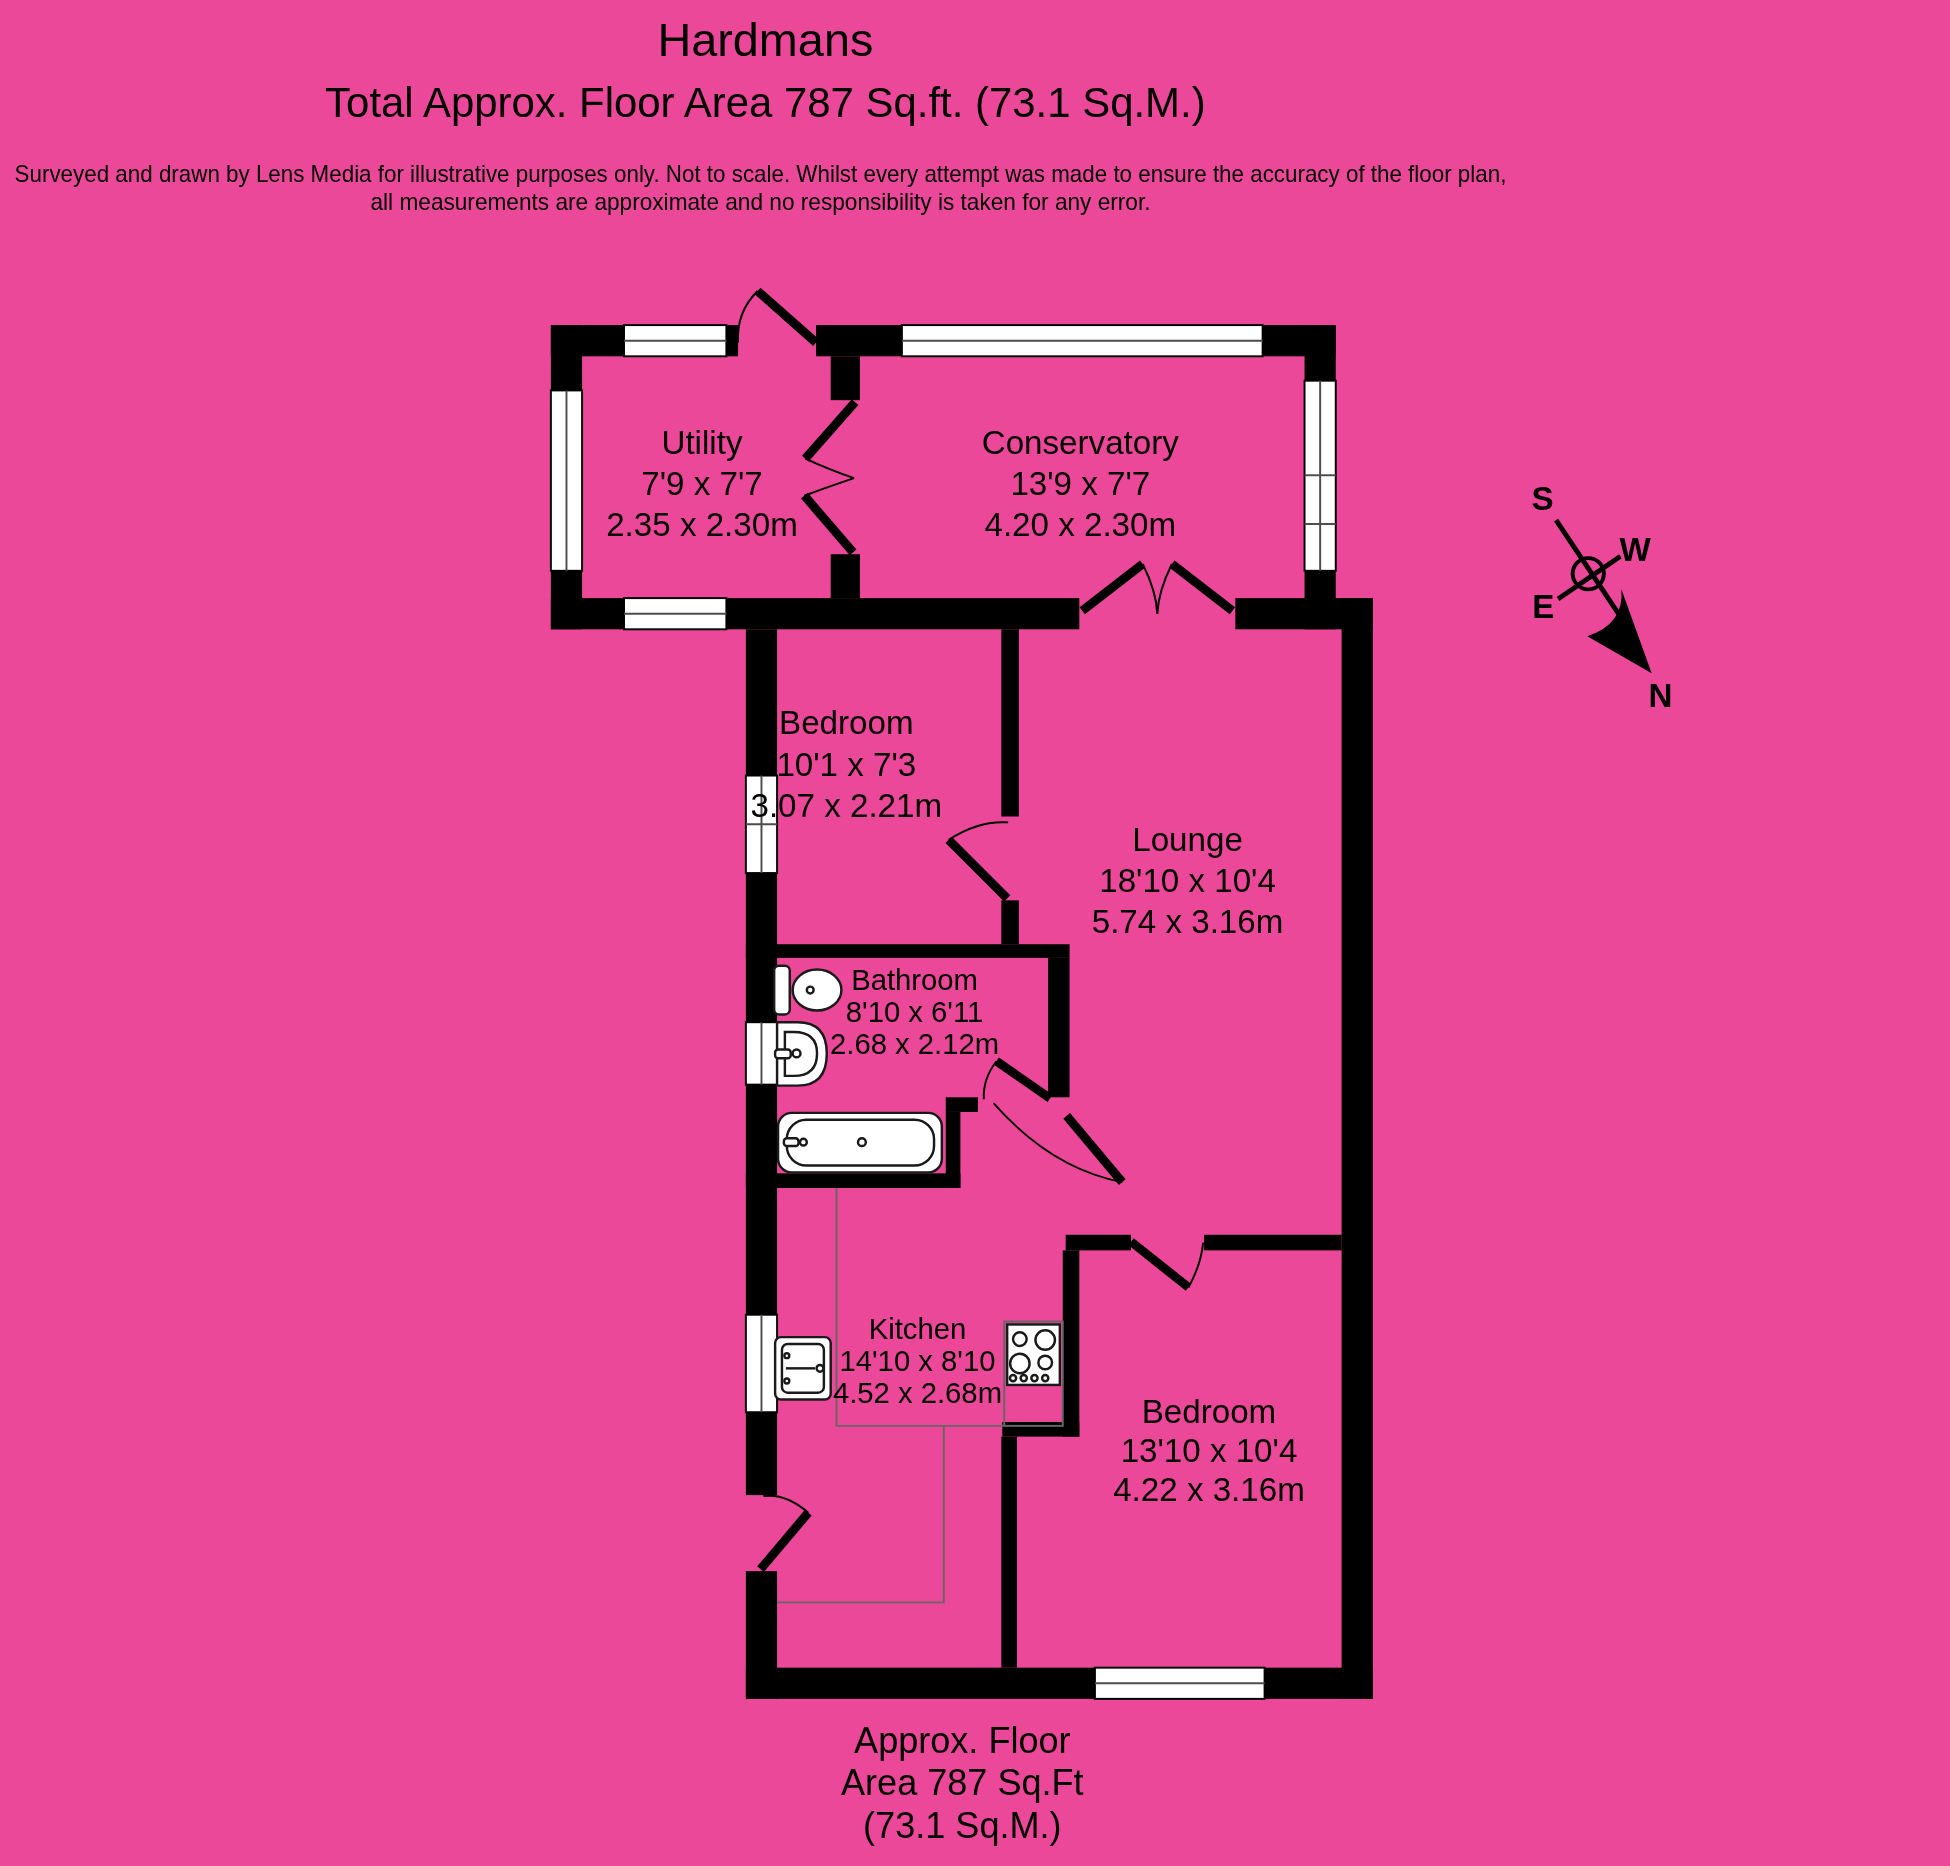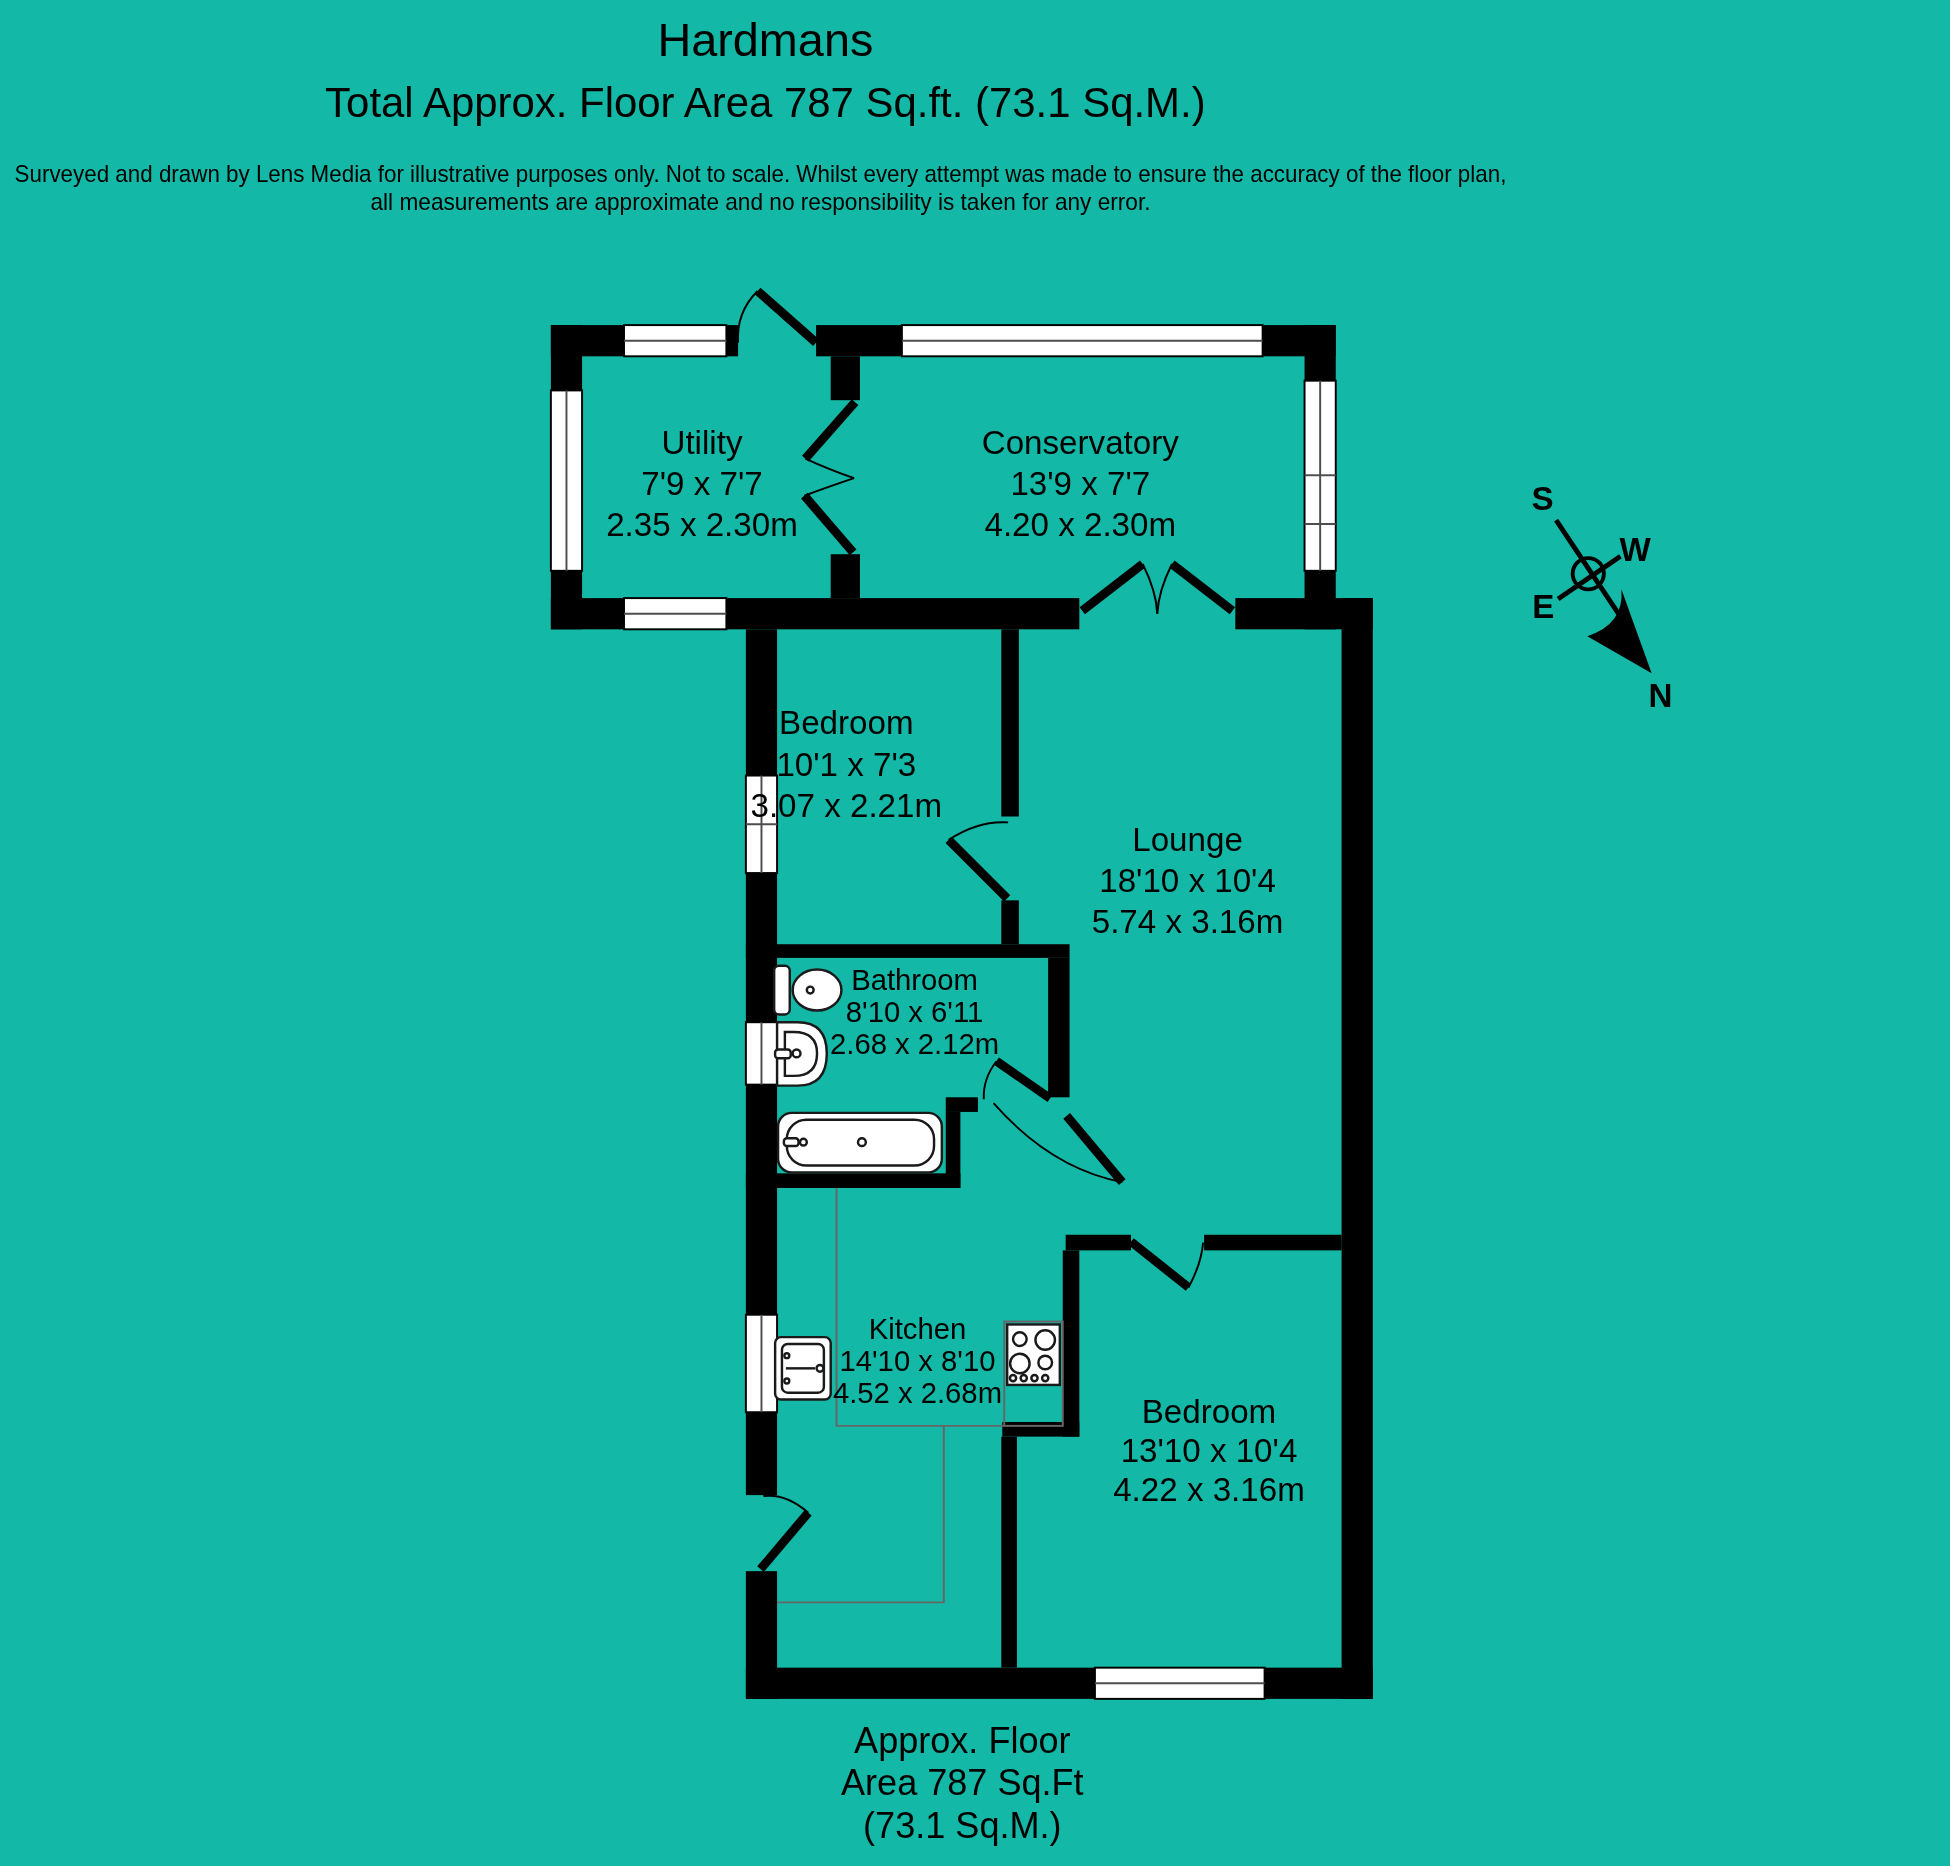--- a/index.html
+++ b/index.html
@@ -1,16 +1,16 @@
 <!DOCTYPE html>
 <html><head>
 <meta charset="utf-8">
 <style>
   html,body{margin:0;padding:0;background:#fff;}
-  #page{position:relative;width:1950px;height:1867px;background:#14b8a6;overflow:hidden;}
+  #page{position:relative;width:1950px;height:1867px;background:#ec4899;overflow:hidden;}
   svg{position:absolute;left:0;top:0;}
   text{font-family:"Liberation Sans", sans-serif;fill:#000;}
   .title{font-size:48px;}
   .subtitle{font-size:43px;}
   .disclaimer{font-size:24px;}
   .room-label{font-size:34px;}
   .room-label-sm{font-size:30px;}
   .footer-label{font-size:37px;}
   .compass-letter{font-size:34px;font-weight:bold;}
   .wall{fill:#000000;stroke:none;}

